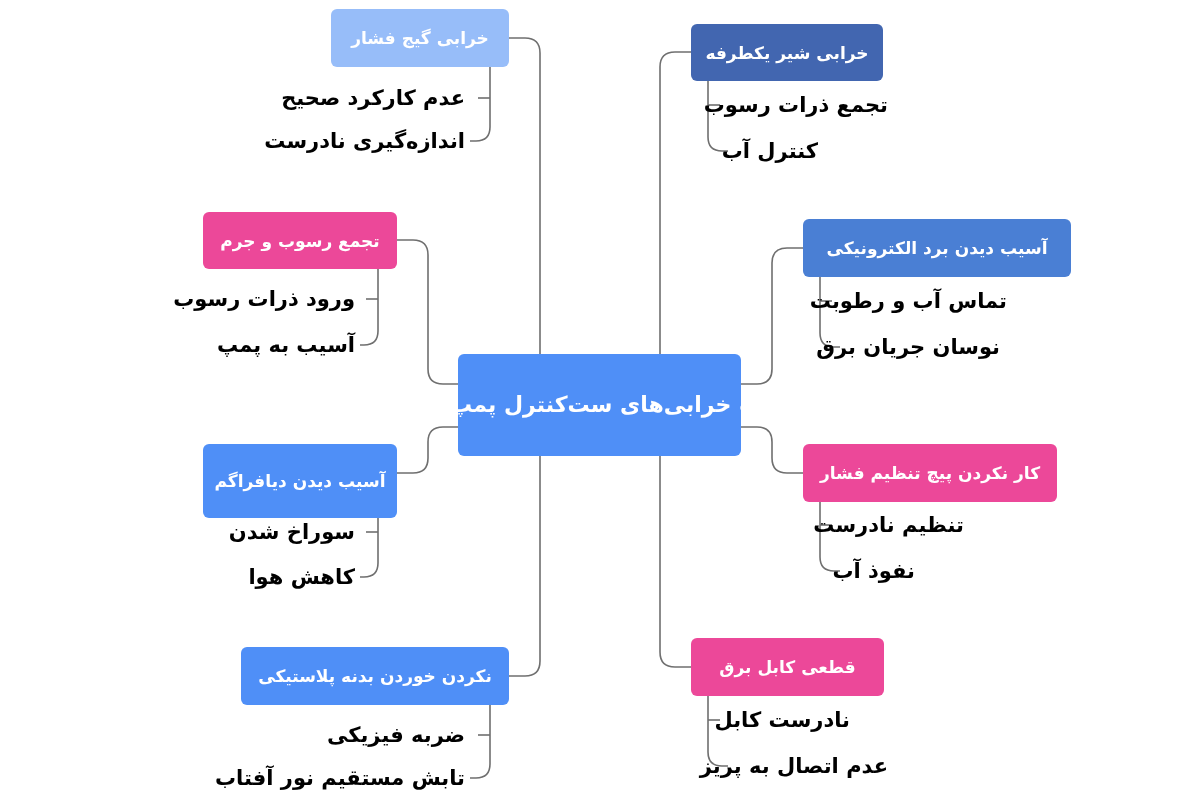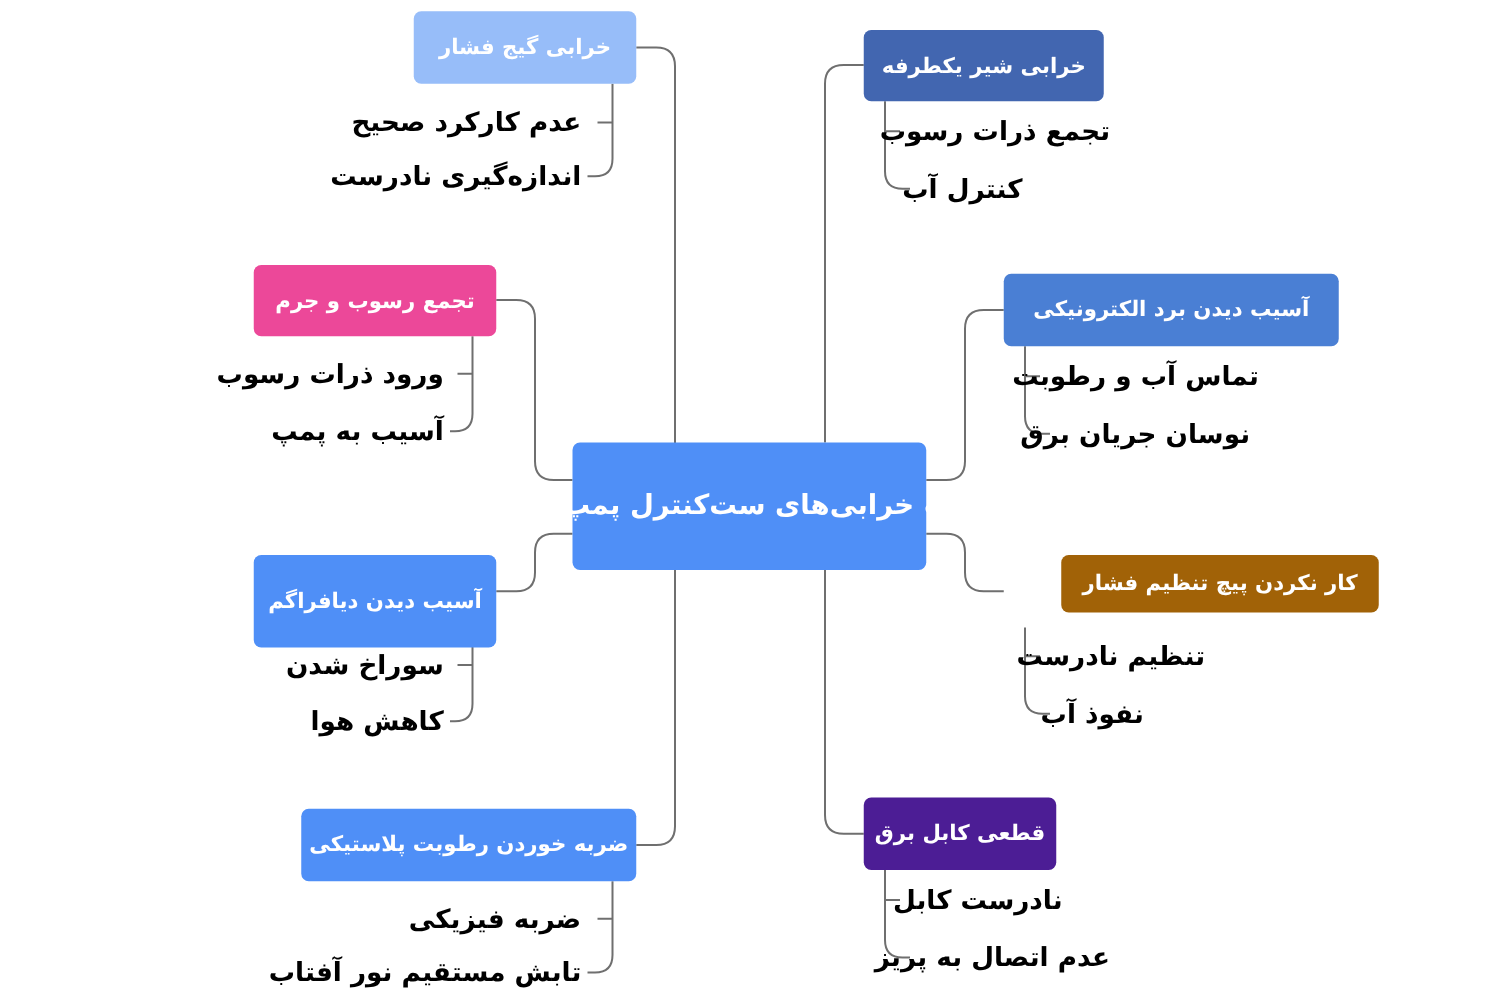--- a/index.html
+++ b/index.html
@@ -74,42 +74,42 @@
   <div class="leaf" style="right:845px;top:287px;">ورود ذرات رسوب</div>
   <div class="leaf" style="right:845px;top:333px;">آسیب به پمپ</div>
 
   <div class="node" style="left:203px;top:444px;width:194px;height:74px;background:#4f8ff7;">
     <span>آسیب دیدن دیافراگم</span>
   </div>
   <div class="leaf" style="right:845px;top:520px;">سوراخ شدن</div>
   <div class="leaf" style="right:845px;top:565px;">کاهش هوا</div>
 
   <div class="node" style="left:241px;top:647px;width:268px;height:58px;background:#4f8ff7;">
-    <span>ضربه خوردن رطوبت پلاستیکی</span>
+    <span>نکردن خوردن بدنه پلاستیکی</span>
   </div>
   <div class="leaf" style="right:735px;top:723px;">ضربه فیزیکی</div>
   <div class="leaf" style="right:735px;top:766px;">تابش مستقیم نور آفتاب</div>
 
   <div class="node" style="left:691px;top:24px;width:192px;height:57px;background:#4266b0;">
     <span>خرابی شیر یکطرفه</span>
   </div>
   <div class="leaf" style="right:312px;top:93px;">تجمع ذرات رسوب</div>
   <div class="leaf" style="right:382px;top:139px;">کنترل آب</div>
 
   <div class="node" style="left:803px;top:219px;width:268px;height:58px;background:#4a7fd4;">
     <span>آسیب دیدن برد الکترونیکی</span>
   </div>
   <div class="leaf" style="right:193px;top:289px;">تماس آب و رطوبت</div>
   <div class="leaf" style="right:200px;top:335px;">نوسان جریان برق</div>
 
-  <div class="node" style="left:849px;top:444px;width:254px;height:46px;background:#a16207;">
+  <div class="node" style="left:803px;top:444px;width:254px;height:58px;background:#ec4899;">
     <span>کار نکردن پیچ تنظیم فشار</span>
   </div>
   <div class="leaf" style="right:236px;top:513px;">تنظیم نادرست</div>
   <div class="leaf" style="right:285px;top:559px;">نفوذ آب</div>
 
-  <div class="node" style="left:691px;top:638px;width:154px;height:58px;background:#4c1d95;">
+  <div class="node" style="left:691px;top:638px;width:193px;height:58px;background:#ec4899;">
     <span>قطعی کابل برق</span>
   </div>
   <div class="leaf" style="right:350px;top:708px;">نادرست کابل</div>
   <div class="leaf" style="right:312px;top:754px;">عدم اتصال به پریز</div>
 
 </div>
 
 </body></html>

